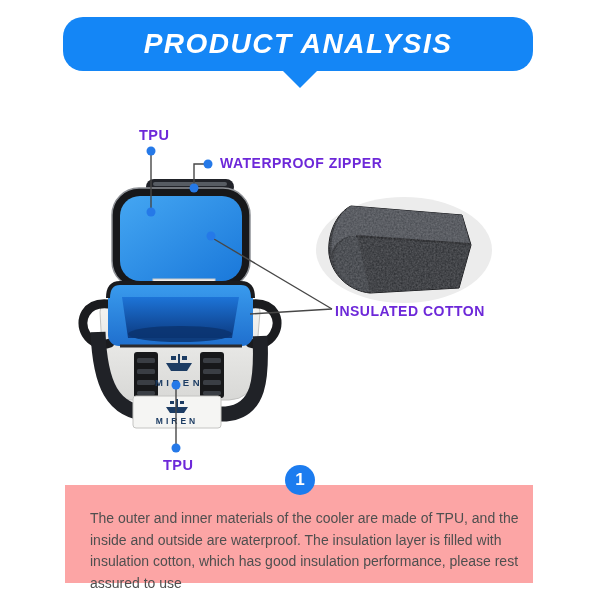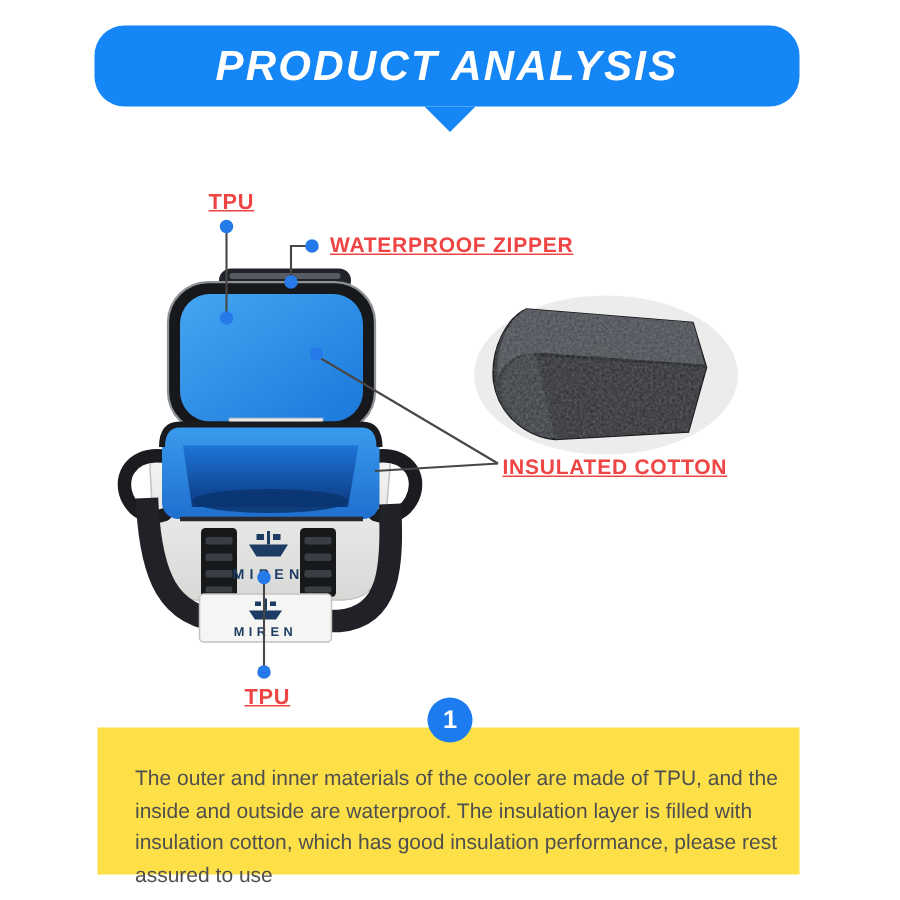--- a/index.html
+++ b/index.html
@@ -16,40 +16,40 @@
     margin:0;color:#ffffff;font-size:28px;font-weight:bold;font-style:italic;
     letter-spacing:1.5px;white-space:nowrap;
   }
   .banner-tail{
     position:absolute;left:283px;top:71px;width:0;height:0;
     border-left:17px solid transparent;border-right:17px solid transparent;
     border-top:17px solid #1486f6;
   }
   
   .callout-label{
-    position:absolute;color:#ef4444;font-weight:bold;font-size:14.5px;
-    letter-spacing:.5px;white-space:nowrap;text-decoration:underline;
+    position:absolute;color:#6d28d9;font-weight:bold;font-size:14.5px;
+    letter-spacing:.5px;white-space:nowrap;
   }
   .lbl-tpu-top{left:139px;top:127px;}
   .lbl-zipper{left:220px;top:155px;font-size:14px;}
   .lbl-insulated{left:335px;top:303px;width:140px;text-align:center;font-size:14px;}
   .lbl-insulated-sub{
     position:absolute;left:335px;top:321px;width:140px;text-align:center;
     color:#9a9a9a;font-size:13px;letter-spacing:.5px;white-space:nowrap;
   }
   .lbl-tpu-bottom{left:163px;top:457px;}
   
   .step-badge{
     position:absolute;left:285px;top:465px;width:30px;height:30px;border-radius:50%;
     background:#1c7cef;color:#ffffff;font-size:17px;font-weight:bold;
     display:flex;align-items:center;justify-content:center;z-index:5;
   }
   
   .desc-box{
-    position:absolute;left:65px;top:485px;width:468px;height:98px;background:#fde047;
+    position:absolute;left:65px;top:485px;width:468px;height:98px;background:#fca5a5;
   }
   .desc-box p{
     margin:0;position:absolute;left:25px;top:23px;width:430px;
     color:#4f4f4f;font-size:14px;line-height:21.5px;
   }
   
   .illustration{position:absolute;left:0;top:0;width:600px;height:600px;pointer-events:none;}
   svg text.brand{
     font-family:"Liberation Sans","DejaVu Sans",sans-serif;
     font-weight:bold;fill:#1c3c63;

